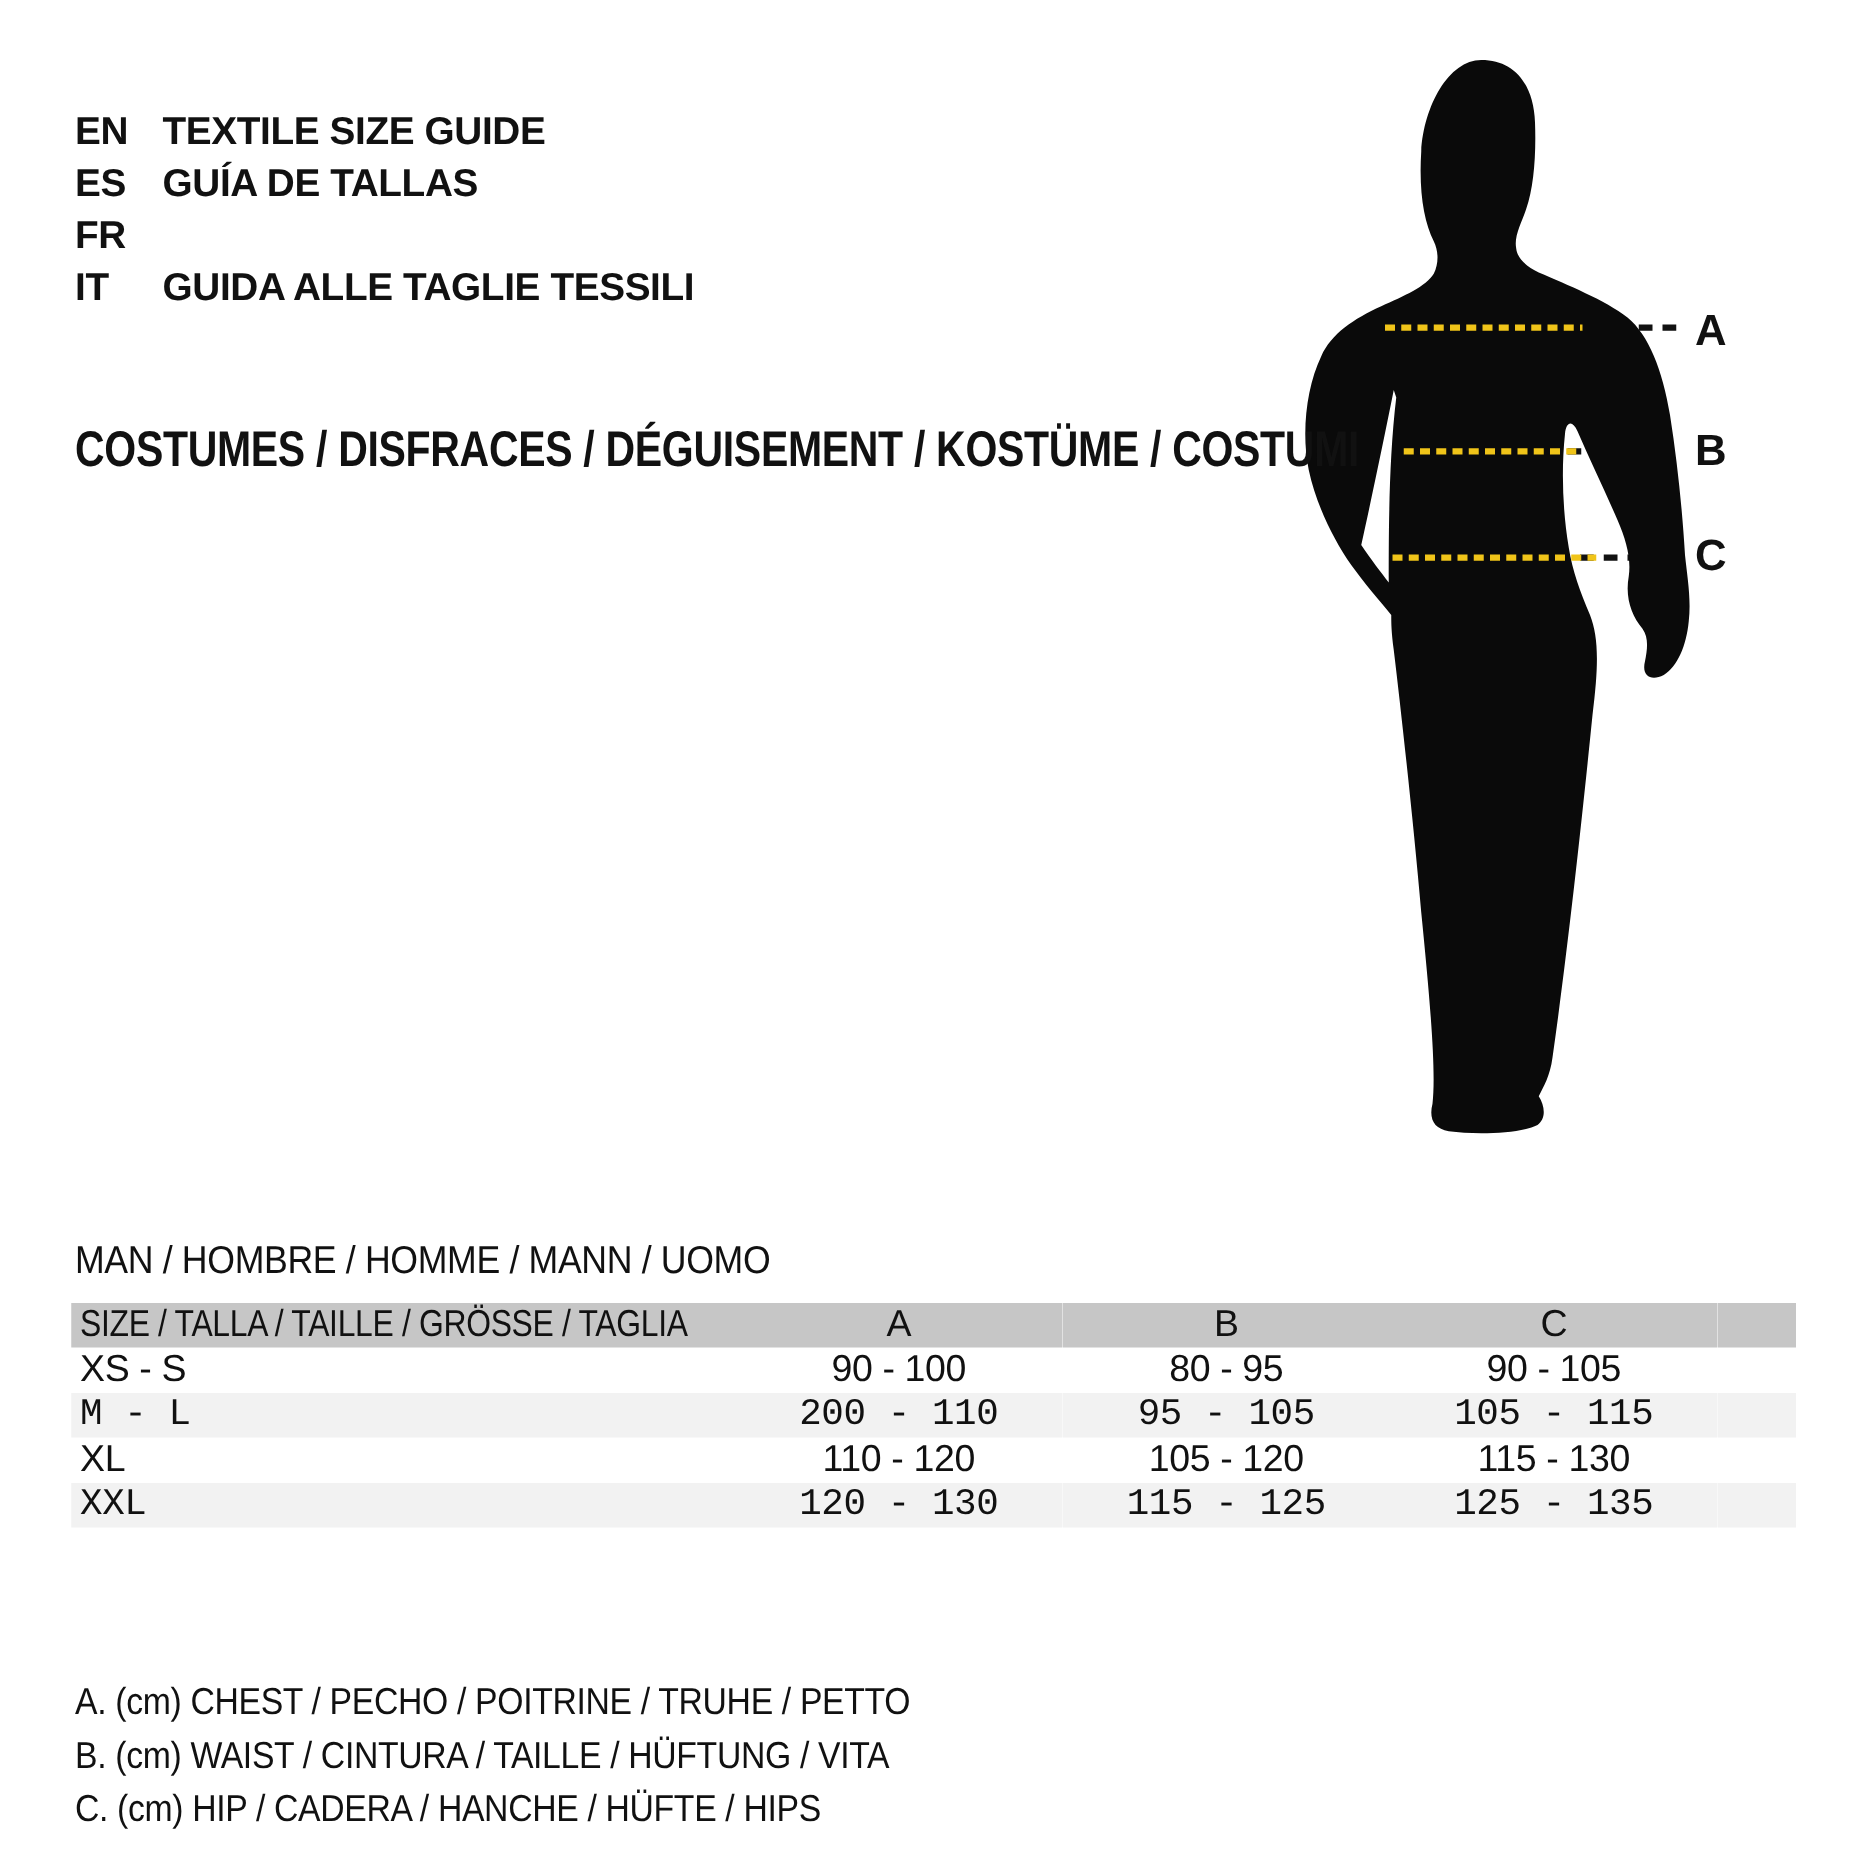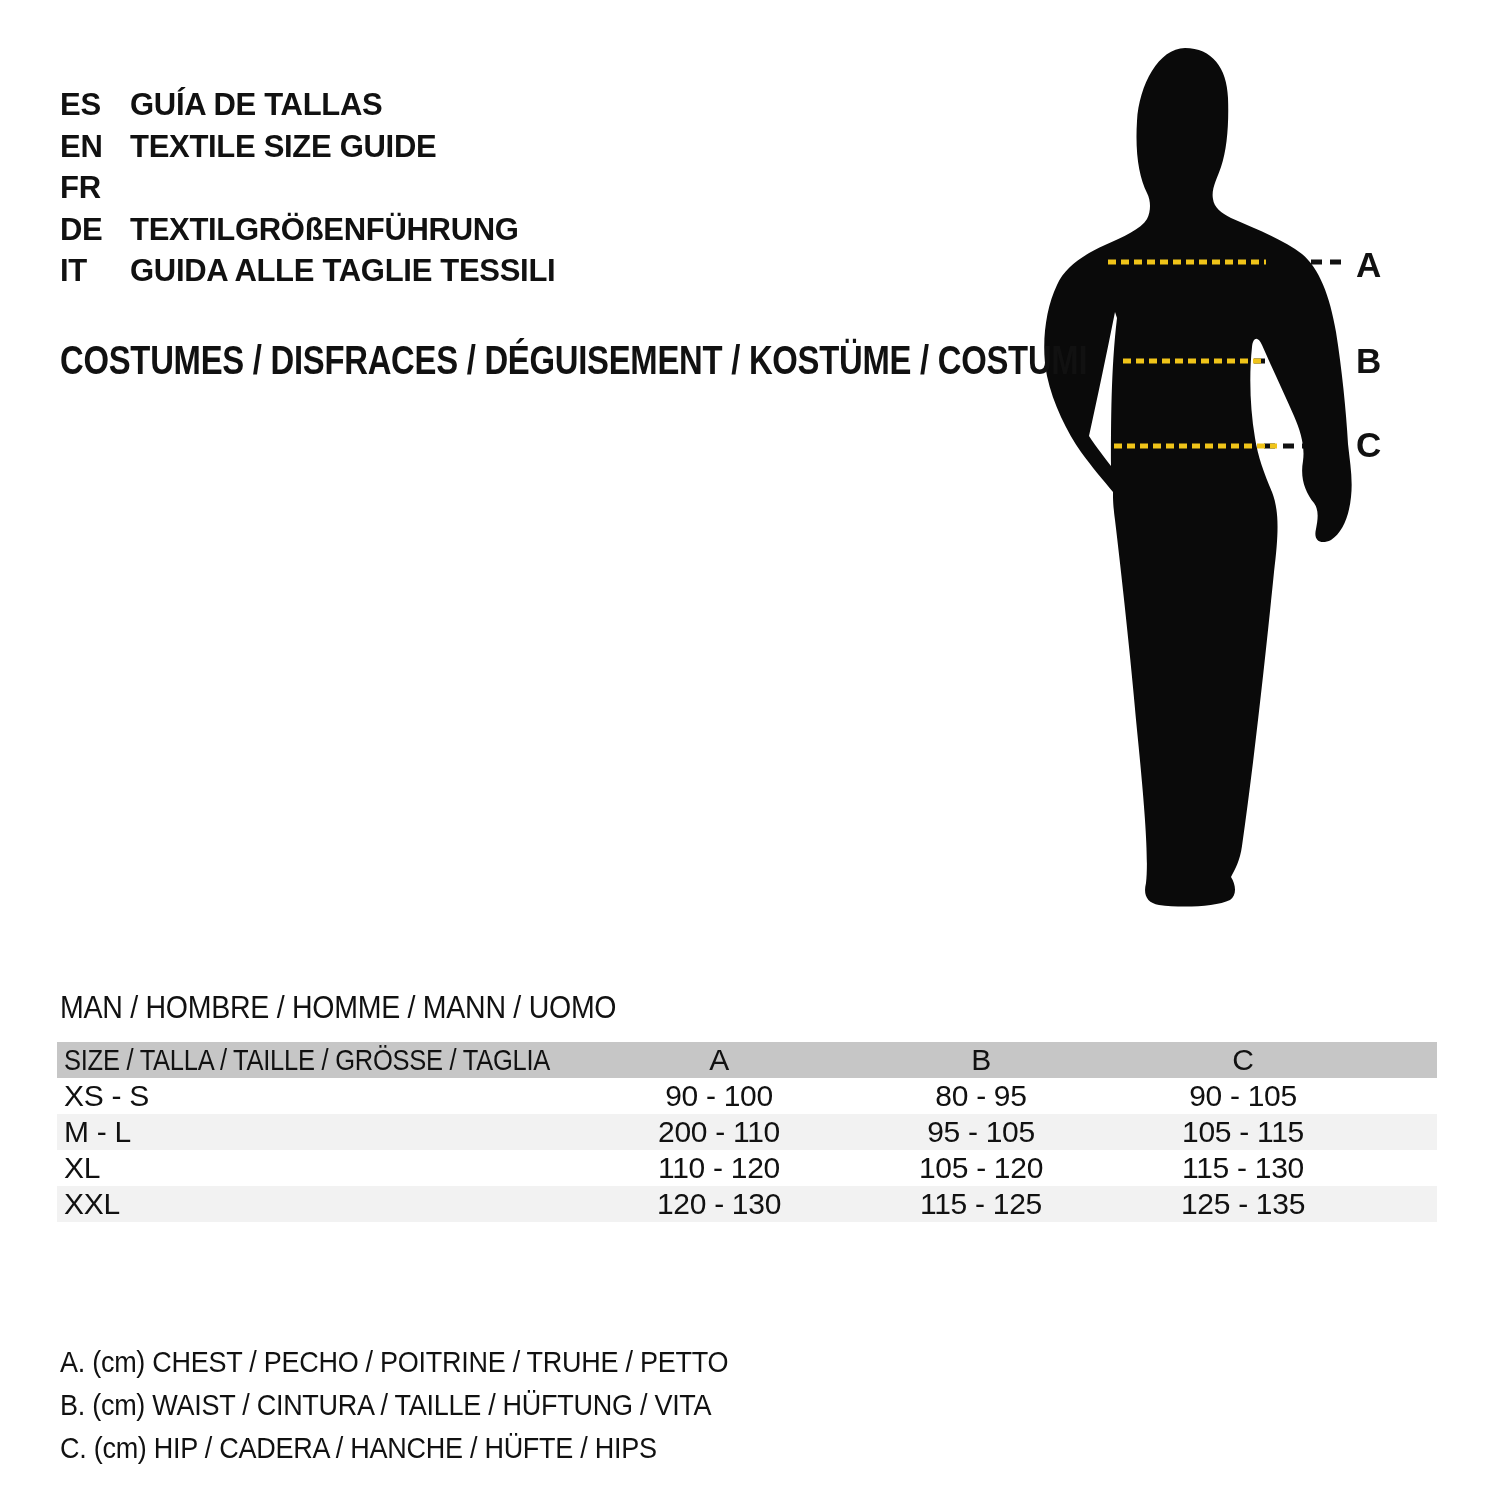--- a/index.html
+++ b/index.html
@@ -42,21 +42,21 @@
   }
 
   .size-table{
     position:absolute;left:57px;top:1042px;width:1380px;
     border-collapse:collapse;table-layout:fixed;
     font-size:30px;color:#111111;
   }
   .size-table td{padding:0;vertical-align:middle;height:36px;overflow:hidden;white-space:nowrap;}
   .size-table td.c{text-align:center;}
   .size-table tr.head td{background:var(--th-bg,#C6C6C6);}
-  .size-table tr.alt td{background:var(--alt-bg,#F2F2F2);}
+  .size-table tr.alt td{background:var(--alt-bg,#F2F2F2);font-family:Liberation Mono, monospace;}
   .size-table td.first{padding-left:7px;}
   .cond85{display:inline-block;transform:scaleX(0.85);transform-origin:0 50%;white-space:nowrap;}
 
   .legend{position:absolute;left:60px;top:1296px;font-size:30px;line-height:43px;margin-top:44px;}
   .legend-row{white-space:nowrap;transform:scaleX(0.9);transform-origin:0 50%;}
 </style>
 </head>
 <body>
 
 <div class="page">
@@ -110,33 +110,29 @@
       C 1111 424 1111 368 1117 318
       Z"></path>
 
     <path class="dash-yellow" d="M1108 262 H1266"></path>
     <path class="dash-yellow" d="M1123 361 H1266"></path>
     <path class="dash-yellow" d="M1114 446 H1277"></path>
   </svg>
 
   <div class="lang-list">
     <div class="lang-row">
+      <span class="lang-code">EN</span>
+      <span class="lang-label">TEXTILE SIZE GUIDE</span>
+    </div>
+    <div class="lang-row">
       <span class="lang-code">ES</span>
       <span class="lang-label">GUÍA DE TALLAS</span>
     </div>
     <div class="lang-row">
-      <span class="lang-code">EN</span>
-      <span class="lang-label">TEXTILE SIZE GUIDE</span>
-    </div>
-    <div class="lang-row">
       <span class="lang-code">FR</span>
-    </div>
-    <div class="lang-row">
-      <span class="lang-code">DE</span>
-      <span class="lang-label">TEXTILGRÖßENFÜHRUNG</span>
     </div>
     <div class="lang-row">
       <span class="lang-code">IT</span>
       <span class="lang-label">GUIDA ALLE TAGLIE TESSILI</span>
     </div>
   </div>
 
   <div class="costumes-line">COSTUMES / DISFRACES / DÉGUISEMENT / KOSTÜME / COSTUMI</div>
 
   <div class="marker-letter marker-a">A</div>

